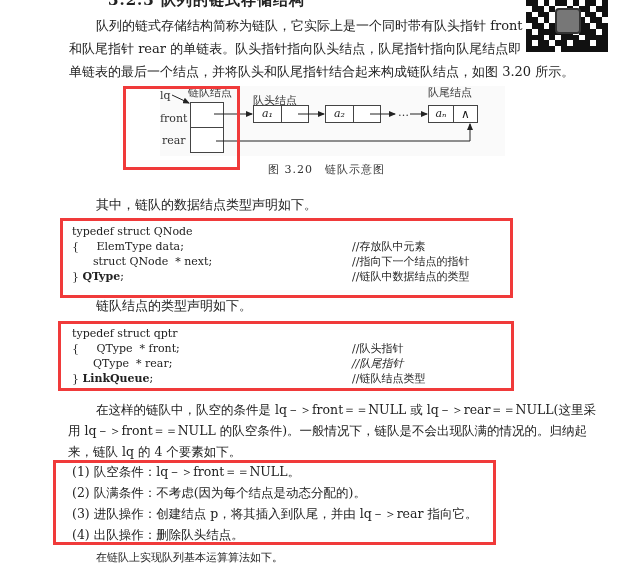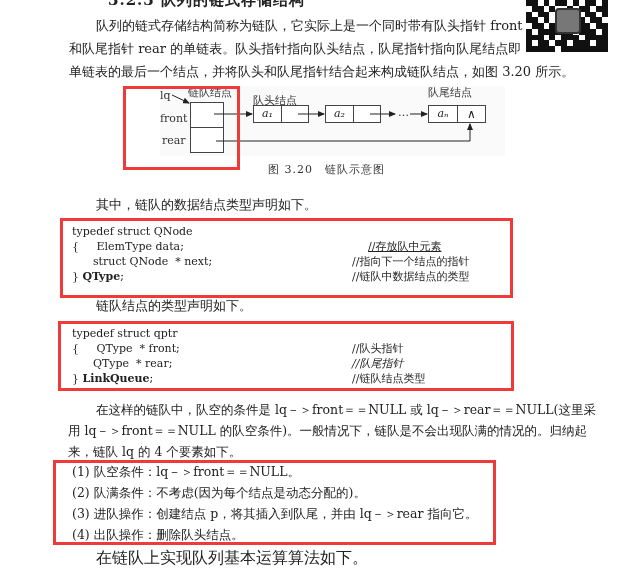--- a/index.html
+++ b/index.html
@@ -192,21 +192,21 @@
 
 <div class="abs node" style="left:253px;top:105px;width:56px;">
   <div class="v">a₁</div>
   <div class="p"></div>
 </div>
 <div class="abs node" style="left:325px;top:105px;width:56px;">
   <div class="v">a₂</div>
   <div class="p"></div>
 </div>
 <div class="abs dlabel" style="left:398px;top:106px;">…</div>
-<div class="abs node" style="left:428px;top:105px;width:58px;">
+<div class="abs node" style="left:428px;top:105px;width:50px;">
   <div class="v">aₙ</div>
   <div class="p">∧</div>
 </div>
 
 <svg class="abs" style="left:0;top:0;" width="639" height="180">
   <defs>
     <marker id="ah" markerWidth="7" markerHeight="6" refX="6" refY="3" orient="auto">
       <path d="M0,0 L7,3 L0,6 Z" fill="#222"></path>
     </marker>
   </defs>
@@ -222,21 +222,21 @@
 
 <div class="abs redbox" style="left:123px;top:86px;width:117px;height:84px;"></div>
 
 <div class="abs para" style="left:72px;top:193px;">其中，链队的数据结点类型声明如下。</div>
 
 <div class="abs redbox" style="left:60px;top:218px;width:453px;height:80px;"></div>
 <div class="abs code" style="left:72px;top:224px;">typedef struct QNode</div>
 <div class="abs code" style="left:72px;top:239px;">{     ElemType data;</div>
 <div class="abs code" style="left:72px;top:254px;">      struct QNode  * next;</div>
 <div class="abs code" style="left:72px;top:269px;"><span>} </span><b>QType</b><span>;</span></div>
-<div class="abs cmt" style="left:368px;top:239px;text-decoration:underline;">//存放队中元素</div>
+<div class="abs cmt" style="left:352px;top:239px;">//存放队中元素</div>
 <div class="abs cmt" style="left:352px;top:254px;">//指向下一个结点的指针</div>
 <div class="abs cmt" style="left:352px;top:269px;">//链队中数据结点的类型</div>
 
 <div class="abs para" style="left:72px;top:294px;">链队结点的类型声明如下。</div>
 
 <div class="abs redbox" style="left:58px;top:321px;width:456px;height:70px;"></div>
 <div class="abs code" style="left:72px;top:326px;">typedef struct qptr</div>
 <div class="abs code" style="left:72px;top:341px;">{     QType  * front;</div>
 <div class="abs code" style="left:72px;top:356px;">      QType  * rear;</div>
 <div class="abs code" style="left:72px;top:371px;"><span>} </span><b>LinkQueue</b><span>;</span></div>
@@ -247,13 +247,13 @@
 <div class="abs para" style="left:72px;top:398px;font-size:12.5px;">在这样的链队中，队空的条件是 lq－＞front＝＝NULL 或 lq－＞rear＝＝NULL(这里采</div>
 <div class="abs para" style="left:44px;top:419px;font-size:12.5px;">用 lq－＞front＝＝NULL 的队空条件)。一般情况下，链队是不会出现队满的情况的。归纳起</div>
 <div class="abs para" style="left:44px;top:440px;font-size:12.5px;">来，链队 lq 的 4 个要素如下。</div>
 
 <div class="abs redbox" style="left:53px;top:460px;width:443px;height:85px;"></div>
 <div class="abs list" style="left:72px;top:461px;">(1) 队空条件：lq－＞front＝＝NULL。</div>
 <div class="abs list" style="left:72px;top:482px;">(2) 队满条件：不考虑(因为每个结点是动态分配的)。</div>
 <div class="abs list" style="left:72px;top:503px;">(3) 进队操作：创建结点 p，将其插入到队尾，并由 lq－＞rear 指向它。</div>
 <div class="abs list" style="left:72px;top:524px;">(4) 出队操作：删除队头结点。</div>
 
-<div class="abs para" style="left:72px;top:546px;font-size:16px;">在链队上实现队列基本运算算法如下。</div>
+<div class="abs para" style="left:72px;top:546px;font-size:11px;">在链队上实现队列基本运算算法如下。</div>
 
 </body></html>

